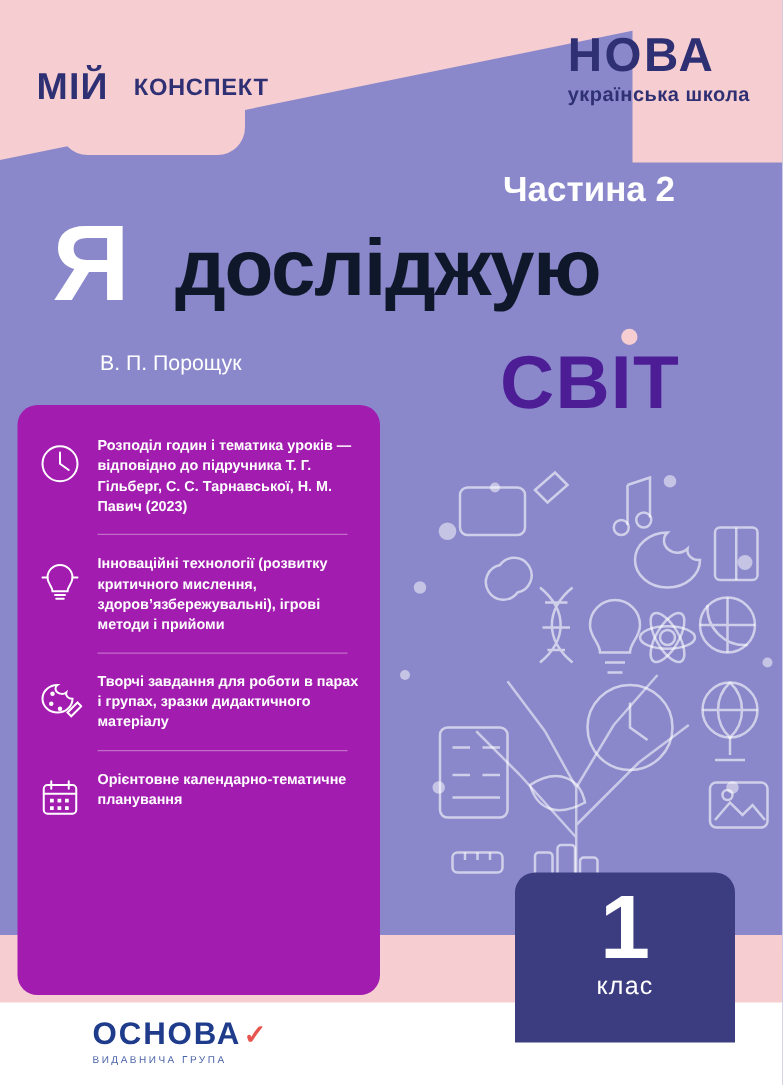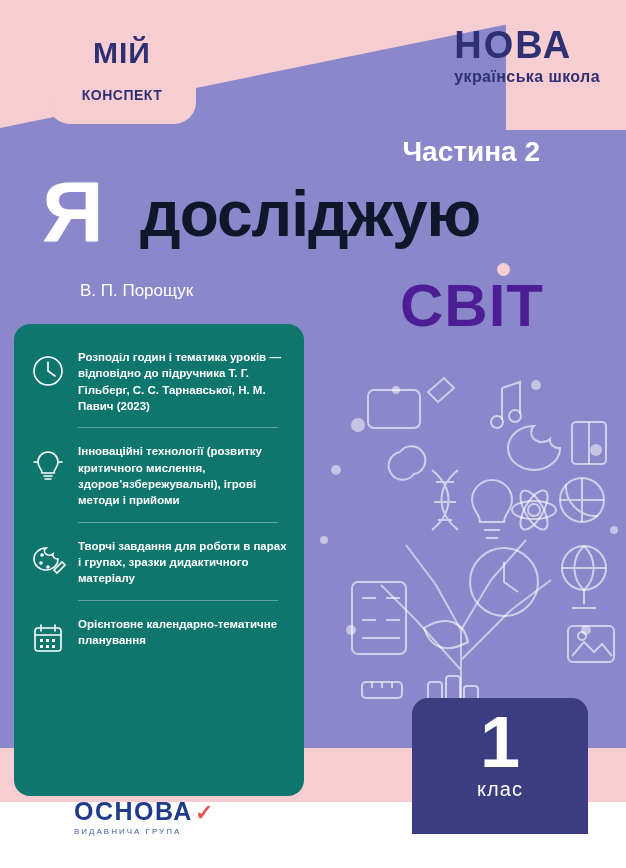--- a/index.html
+++ b/index.html
@@ -54,33 +54,33 @@
   
   .badge-konspekt {
     position: absolute;
     left: 48px; top: 16px;
     width: 148px; height: 108px;
     background: #f6cdd0;
     border-radius: 0 0 22px 22px;
     text-align: center;
     color: #2f3074;
     display: flex;
-    flex-direction: column;
+    flex-direction: row;
     justify-content: center;
     align-items: center;
     gap: 20px;
   }
   .badge-konspekt .l1 {
     font-size: 30px;
     font-weight: bold;
     letter-spacing: 1px;
     line-height: 1;
   }
   .badge-konspekt .l2 {
-    font-size: 14px;
+    font-size: 19px;
     font-weight: bold;
     letter-spacing: 0.5px;
     line-height: 1;
   }
 
   
   .nush {
     position: absolute;
     right: 26px; top: 26px;
     color: #2f3074;
@@ -150,21 +150,21 @@
     color: #ffffff;
     margin-left: 36px;
   }
 
   
   .features {
     position: absolute;
     left: 14px; top: 324px;
     width: 290px;
     height: 472px;
-    background: #0f766e;
+    background: #a21caf;
     border-radius: 16px;
     padding: 18px 16px 20px 14px;
     box-sizing: border-box;
   }
   .feature {
     display: flex;
     align-items: flex-start;
     gap: 12px;
     padding: 5px 0 5px 2px;
   }
@@ -206,21 +206,21 @@
   }
   .class-badge .lbl {
     font-size: 20px;
     letter-spacing: 1px;
     margin-top: 2px;
   }
 
   
   .publisher {
     position: absolute;
-    left: 74px; bottom: 32px;
+    left: 74px; bottom: 16px;
     color: #1d3f8f;
     text-align: left;
   }
   .publisher .p1 {
     font-size: 25px;
     font-weight: bold;
     letter-spacing: 1.5px;
     color: #1f3c8c;
   }
   .publisher .p2 {

